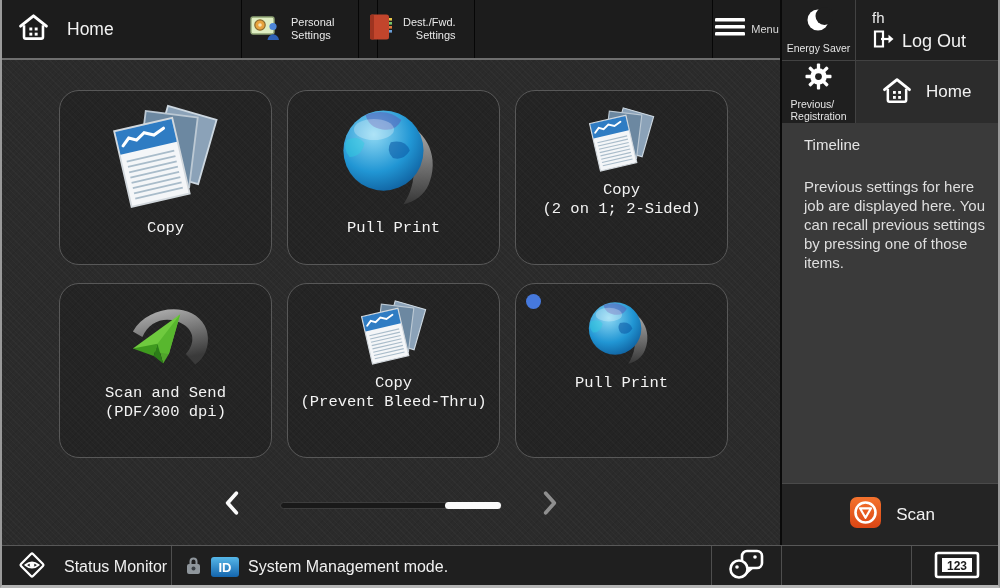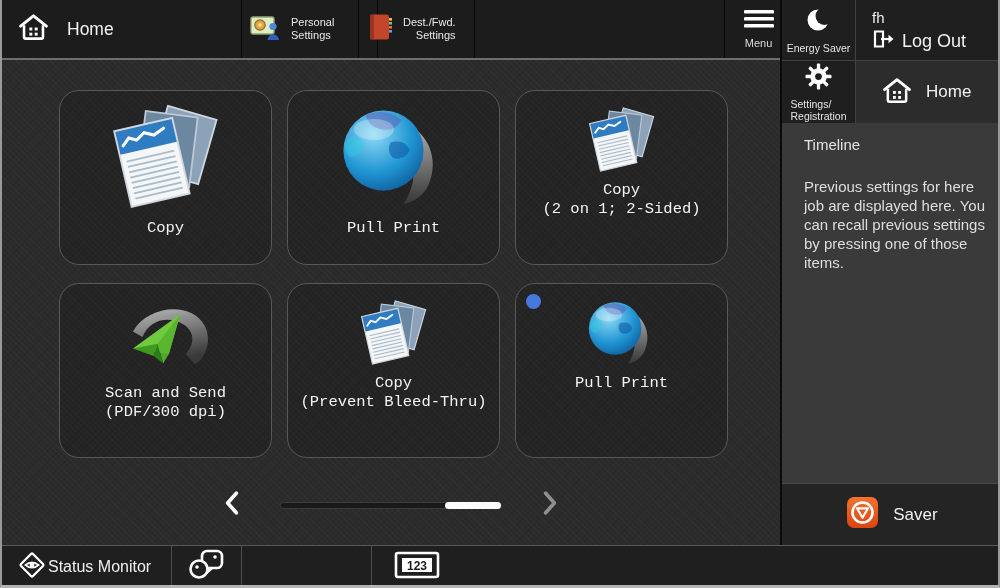--- a/index.html
+++ b/index.html
@@ -12,22 +12,22 @@
   .top-bar { position:absolute; left:0; top:0; width:778px; height:60px;
              background:#1c1c1c; border-bottom:2px solid #6e6e6e; }
   .tb-home { position:absolute; left:16px; top:0; height:58px; display:flex; align-items:center; gap:18px; }
   .tb-home-label { color:#f2f2f2; font-size:17.5px; }
   .tb-tab { position:absolute; top:0; height:58px; display:flex; align-items:center; gap:9px;
             padding:0 8px; border-left:1px solid #060606; border-right:1px solid #060606; }
   .tab-personal { left:239px; width:137px; }
   .tab-dest { left:356px; width:117px;text-align:right; }
   .tb-tab .tab-lines { color:#e9e9e9; font-size:11px; line-height:13px; }
   .tb-menu { position:absolute; left:710px; top:0; width:68px; height:58px;
-             border-left:1px solid #060606; display:flex; flex-direction:column;
-             align-items:center; justify-content:center; gap:5px;margin-left:12px; }
+             border-left:1px solid #060606; display:flex; flex-direction:row;
+             align-items:center; justify-content:center; gap:5px; }
   .tb-menu-label { color:#d9d9d9; font-size:11px; }
 
   
   .right-panel { position:absolute; left:778px; top:0; width:222px; height:545px;
                  background:#1f1f1f; border-left:2px solid #0a0a0a; }
   .rp-row1 { position:absolute; left:0; top:0; width:100%; height:60px; display:flex; }
   .rp-row2 { position:absolute; left:0; top:60px; width:100%; height:63px; display:flex;
              border-top:1px solid #424242; }
   .rp-cell-small { width:74px; height:100%; display:flex; flex-direction:column;
                    align-items:center; justify-content:center; border-right:1px solid #424242; }
@@ -68,21 +68,21 @@
            align-items:center; justify-content:center; gap:36px; }
   .scroll-track { position:relative; width:222px; height:7px; background:#191919;
                   border:1px solid #3d3d3d; border-radius:4px; }
   .scroll-thumb { position:absolute; right:0; top:-1px; width:56px; height:7px;
                   background:#fafafa; border-radius:4px; }
 
   
   .bottom-bar { position:absolute; left:0; top:545px; width:1000px; height:43px;
                 background:#1f1f1f; border-top:1px solid #585858; display:flex; }
   .bb-cell { height:100%; border-right:1px solid #4e4e4e; display:flex; align-items:center; }
-  .bb-status { width:170px; padding-left:14px; gap:0; }
+  .bb-status { width:170px; padding-left:14px; gap:16px; }
   .bb-status-label, .bb-system-label { color:#f0f0f0; font-size:16px; }
   .bb-system { width:540px; padding-left:13px; gap:9px; }
   .bb-counter { width:70px; justify-content:center; }
   .bb-empty { width:130px; }
   .bb-keypad { width:90px; justify-content:center; border-right:none; }
   .id-badge { width:28px; height:20px; border-radius:3px; background:linear-gradient(#56b7e8,#1465ad);
               color:#fff; font-size:13px; font-weight:bold; display:flex; align-items:center;
               justify-content:center; }
 </style>
 </head>
@@ -189,21 +189,21 @@
               <rect x="12.3" y="0.5" width="3.4" height="7" rx="1" transform="rotate(180 14 14)"></rect>
               <rect x="12.3" y="0.5" width="3.4" height="7" rx="1" transform="rotate(225 14 14)"></rect>
               <rect x="12.3" y="0.5" width="3.4" height="7" rx="1" transform="rotate(270 14 14)"></rect>
               <rect x="12.3" y="0.5" width="3.4" height="7" rx="1" transform="rotate(315 14 14)"></rect>
               <circle cx="14" cy="14" r="8.6"></circle>
             </g>
             <circle cx="14" cy="14" r="3.5" fill="#1f1f1f"></circle>
           </svg>
         </span>
         <span class="cell-label">
-          <div>Settings/</div>
+          <div>Previous/</div>
           <div>Registration</div>
         </span>
       </div>
       <div class="rp-home">
         <span>
           <svg width="30" height="27" viewBox="0 0 36 32">
             <path d="M3,15 L18,3 L33,15" fill="none" stroke="#fff" stroke-width="3.4" stroke-linecap="round" stroke-linejoin="round"></path>
             <path d="M7,14 L7,27.5 Q7,29.5 9,29.5 L27,29.5 Q29,29.5 29,27.5 L29,14" fill="none" stroke="#fff" stroke-width="3"></path>
             <rect x="13.2" y="16.6" width="3.4" height="3.4" fill="#fff"></rect>
               <rect x="19.4" y="16.6" width="3.4" height="3.4" fill="#fff"></rect>
@@ -227,21 +227,21 @@
             <linearGradient id="stopg" x1="0" y1="0" x2="0" y2="1">
               <stop offset="0" stop-color="#f4732e"></stop>
                 <stop offset="1" stop-color="#da4514"></stop>
             </linearGradient>
           </defs>
           <rect x="1" y="1" width="31" height="31" rx="7" fill="url(#stopg)"></rect>
           <circle cx="16.5" cy="16.5" r="10" fill="none" stroke="#fff" stroke-width="2.6"></circle>
           <polygon points="11,12.3 22,12.3 16.5,21.8" fill="none" stroke="#fff" stroke-width="2.2" stroke-linejoin="round"></polygon>
         </svg>
       </span>
-      <span class="stop-label">Saver</span>
+      <span class="stop-label">Scan</span>
     </div>
   </div>
 
   <div class="main-content">
     <div class="tile-grid">
 
       <div class="tile">
         <div class="icon-wrap iw-lg">
           <svg width="118" height="112" viewBox="0 0 64 62">
             <g transform="rotate(16 38 28)">
@@ -428,20 +428,31 @@
       <span>
         <svg width="32" height="32" viewBox="0 0 34 34">
           <rect x="8" y="8" width="18" height="18" rx="1.5" fill="none" stroke="#fff" stroke-width="2.4" transform="rotate(45 17 17)"></rect>
           <path d="M10,17 Q17,11.2 24,17 Q17,22.8 10,17 Z" fill="none" stroke="#fff" stroke-width="1.8"></path>
           <circle cx="17" cy="17" r="2.6" fill="#fff"></circle>
         </svg>
       </span>
       <span class="bb-status-label">Status Monitor</span>
     </div>
 
+    <div class="bb-cell bb-system">
+      <span>
+        <svg width="17" height="19" viewBox="0 0 17 19">
+          <rect x="2" y="8" width="13" height="10" rx="2" fill="#8f969c"></rect>
+          <path d="M5.5,8 V5.5 a3,3 0 0 1 6,0 V8" fill="none" stroke="#8f969c" stroke-width="2"></path>
+          <circle cx="8.5" cy="12.5" r="2" fill="#3a3f44"></circle>
+        </svg>
+      </span>
+      <span class="id-badge">ID</span>
+      <span class="bb-system-label">System Management mode.</span>
+    </div>
 
     <div class="bb-cell bb-counter">
       <span>
         <svg width="36" height="32" viewBox="0 0 36 32">
           <rect x="13" y="2" width="20" height="17" rx="5" fill="none" stroke="#fff" stroke-width="2.6"></rect>
           <polygon points="19,18 26,18 16,27" fill="#fff"></polygon>
           <circle cx="10" cy="20" r="8.5" fill="#1f1f1f" stroke="#fff" stroke-width="2.6"></circle>
           <circle cx="8" cy="18" r="1.8" fill="#fff"></circle>
           <circle cx="26" cy="8" r="1.8" fill="#fff"></circle>
         </svg>

